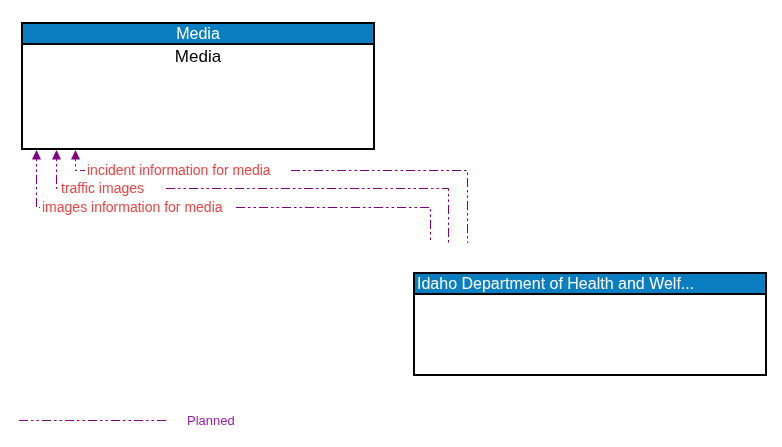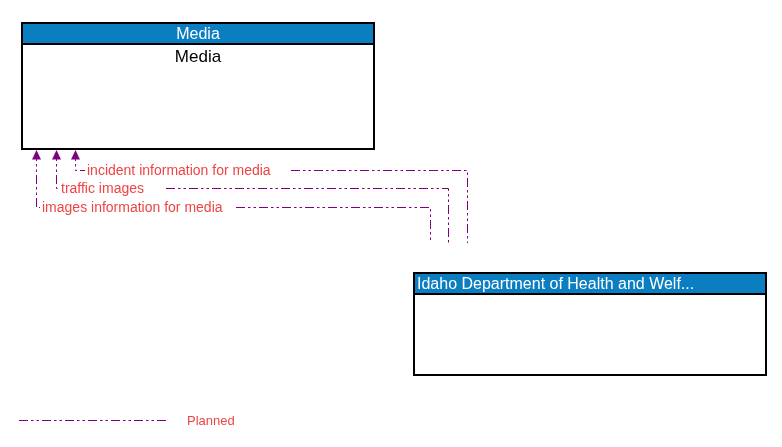--- a/index.html
+++ b/index.html
@@ -61,21 +61,21 @@
     white-space: nowrap;
     background: #ffffff;
     padding: 0 1px;
   }
   #flow-label-incident { left: 86px; top: 163px; }
   #flow-label-images   { left: 60px; top: 181px; }
   #flow-label-traffic  { left: 41px; top: 200px; }
   #legend-label {
     position: absolute;
     left: 187px; top: 413px;
-    color: #ef4444;
+    color: #a21caf;
     font-size: 13px;
     line-height: 15px;
     white-space: nowrap;
   }
 </style>
 </head>
 <body>
 
 <div id="canvas">
 

